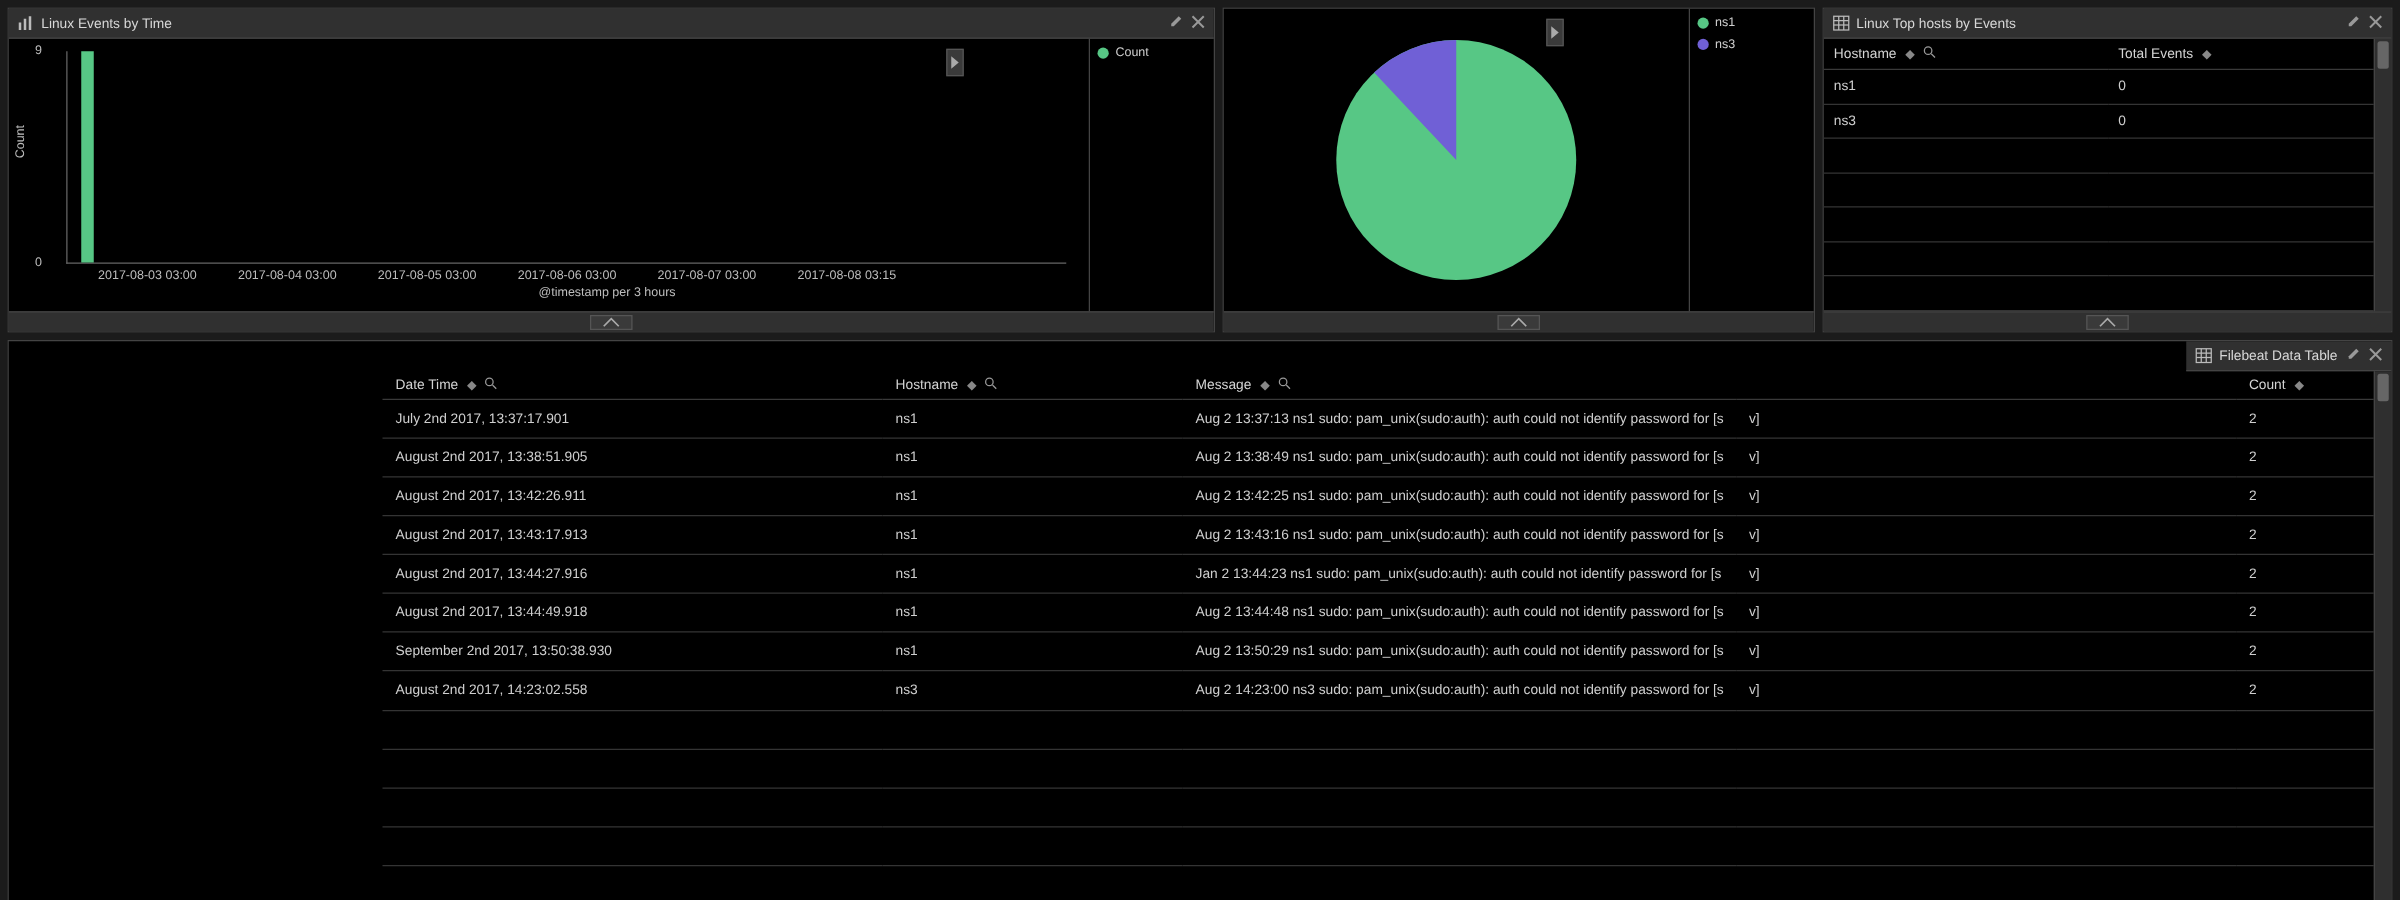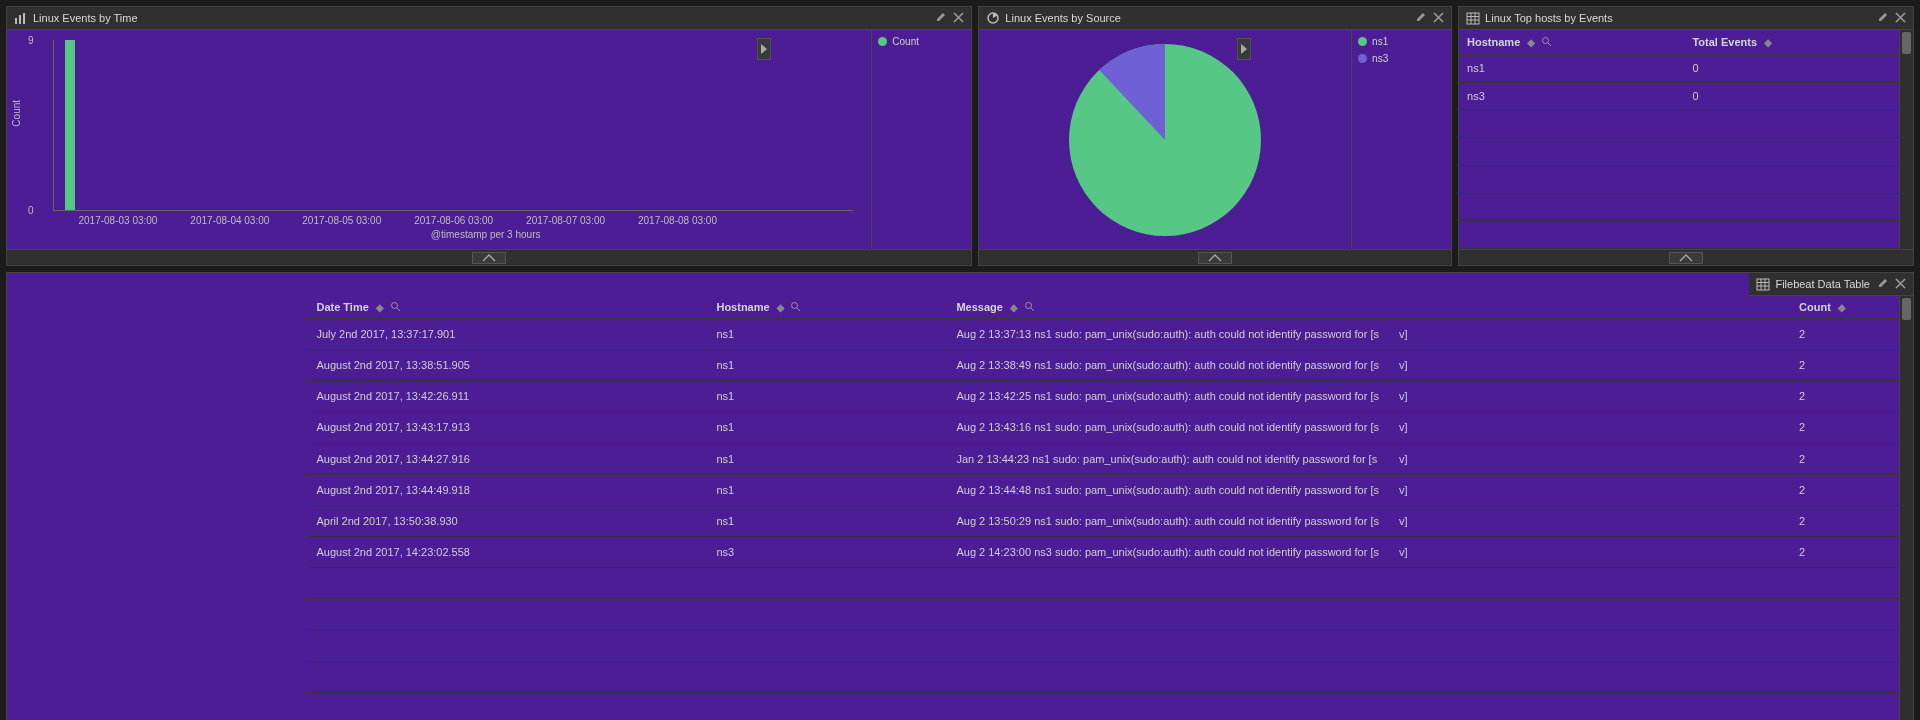--- a/index.html
+++ b/index.html
@@ -11,21 +11,21 @@
     width: 1920px;
     height: 720px;
     overflow: hidden;
     padding: 6px;
   }
   .row { display: flex; gap: 6px; }
   .panel {
     display: flex;
     flex-direction: column;
     border: 1px solid #444;
-    background: #4c1d95;
+    background: #000000;
     position: relative;
   }
   .panel-header {
     display: flex;
     align-items: center;
     padding: 5px 8px;
     background: #303030;
     border-bottom: 1px solid #444;
     color: #d8d8d8;
     font-size: 11px;
@@ -71,21 +71,21 @@
   .swatch { width:9px; height:9px; border-radius:50%; }
 
   
   #p2 { width: 478px; height:260px; }
   .pie-wrap { flex:1; position:relative; display:flex; align-items:center; justify-content:center; }
 
   
   #p3 { width: 460px; height:260px; }
   .table-wrap { flex:1; position:relative; display:flex; }
   table { width:100%; border-collapse:collapse; color:#cfcfcf; font-size:11px; }
-  th { text-align:left; padding:6px 8px; border-bottom:1px solid #3a3a3a; font-weight:bold; color:#d4d4d4;}
+  th { text-align:left; padding:6px 8px; border-bottom:1px solid #3a3a3a; font-weight:normal; color:#d4d4d4;}
   td { padding:5px 8px; border-bottom:1px solid #343434; }
   .th-icons { color:#888; font-size:10px; margin-left:4px;}
   .scroll-gutter { width:14px; background:#2f2f2f; border-left:1px solid #444; position:relative;}
   .scroll-thumb {
     position:absolute; left:2px; right:2px; top:2px; height:22px; background:#666; border-radius:2px;
   }
 
   
   #p4 { width:100%; height:500px; margin-top:6px;align-items:flex-end; }
   #p4 td, #p4 th { padding:5px 10px; }
@@ -133,21 +133,21 @@
           <span class="ytick" style="top:0">9</span>
           <span class="ytick" style="top:100%">0</span>
 
           <div class="bar" style="left:2%; height:100%"></div>
 
           <span class="xtick" style="left:8%">2017-08-03 03:00</span>
           <span class="xtick" style="left:22%">2017-08-04 03:00</span>
           <span class="xtick" style="left:36%">2017-08-05 03:00</span>
           <span class="xtick" style="left:50%">2017-08-06 03:00</span>
           <span class="xtick" style="left:64%">2017-08-07 03:00</span>
-          <span class="xtick" style="left:78%">2017-08-08 03:00</span>
+          <span class="xtick" style="left:78%">2017-08-08 03:15</span>
           <span class="xaxis-title">@timestamp per 3 hours</span>
         </div>
       </div>
       <div style="position:relative; width:0">
         <div class="collapse-tab" style="right:100px">
           <svg width="6" height="10">
               <path d="M0 0 L6 5 L0 10 Z" fill="#aaa"></path>
             </svg>
         </div>
       </div>
@@ -162,40 +162,20 @@
     <div class="panel-footer">
       <div class="tray">
         <svg width="12" height="6">
             <path d="M0 6 L6 0 L12 6" fill="none" stroke="#aaa" stroke-width="1.4"></path>
           </svg>
       </div>
     </div>
   </div>
 
   <div id="p2" class="panel">
-    <div class="panel-header">
-      <span class="title-ico">
-        <svg width="12" height="12">
-            <circle cx="6" cy="6" r="5" fill="none" stroke="#bbb" stroke-width="1.5"></circle>
-            <path d="M6 6 L6 1 A5 5 0 0 1 10.3 3.5 Z" fill="#bbb"></path>
-          </svg>
-      </span>
-      <span>Linux Events by Source</span>
-      <span class="spacer"></span>
-      <span class="hico">
-        <svg width="10" height="10">
-            <path d="M1 9 L1 7 L7 1 L9 3 L3 9 Z" fill="#999"></path>
-          </svg>
-      </span>
-      <span class="hico">
-        <svg width="9" height="9">
-            <path d="M0 0 L9 9 M9 0 L0 9" stroke="#999" stroke-width="1.6"></path>
-          </svg>
-      </span>
-    </div>
     <div class="panel-body">
       <div class="pie-wrap">
         <svg width="200" height="200" viewBox="-100 -100 200 200">
 
           <circle r="96" fill="#57c785"></circle>
           <path d="M0 0 L0 -96 A96 96 0 0 0 -65.7 -70 Z" fill="#7060d6"></path>
         </svg>
       </div>
       <div style="position:relative; width:0">
         <div class="collapse-tab" style="right:100px">
@@ -418,21 +398,21 @@
               <td class="col-cnt">2</td>
             </tr>
             <tr>
               <td class="col-dt">August 2nd 2017, 13:44:49.918</td>
               <td class="col-host">ns1</td>
               <td class="col-msg">Aug 2 13:44:48 ns1 sudo: pam_unix(sudo:auth): auth could not identify password for [s</td>
               <td class="col-midspace">v]</td>
               <td class="col-cnt">2</td>
             </tr>
             <tr>
-              <td class="col-dt">April 2nd 2017, 13:50:38.930</td>
+              <td class="col-dt">September 2nd 2017, 13:50:38.930</td>
               <td class="col-host">ns1</td>
               <td class="col-msg">Aug 2 13:50:29 ns1 sudo: pam_unix(sudo:auth): auth could not identify password for [s</td>
               <td class="col-midspace">v]</td>
               <td class="col-cnt">2</td>
             </tr>
             <tr>
               <td class="col-dt">August 2nd 2017, 14:23:02.558</td>
               <td class="col-host">ns3</td>
               <td class="col-msg">Aug 2 14:23:00 ns3 sudo: pam_unix(sudo:auth): auth could not identify password for [s</td>
               <td class="col-midspace">v]</td>

